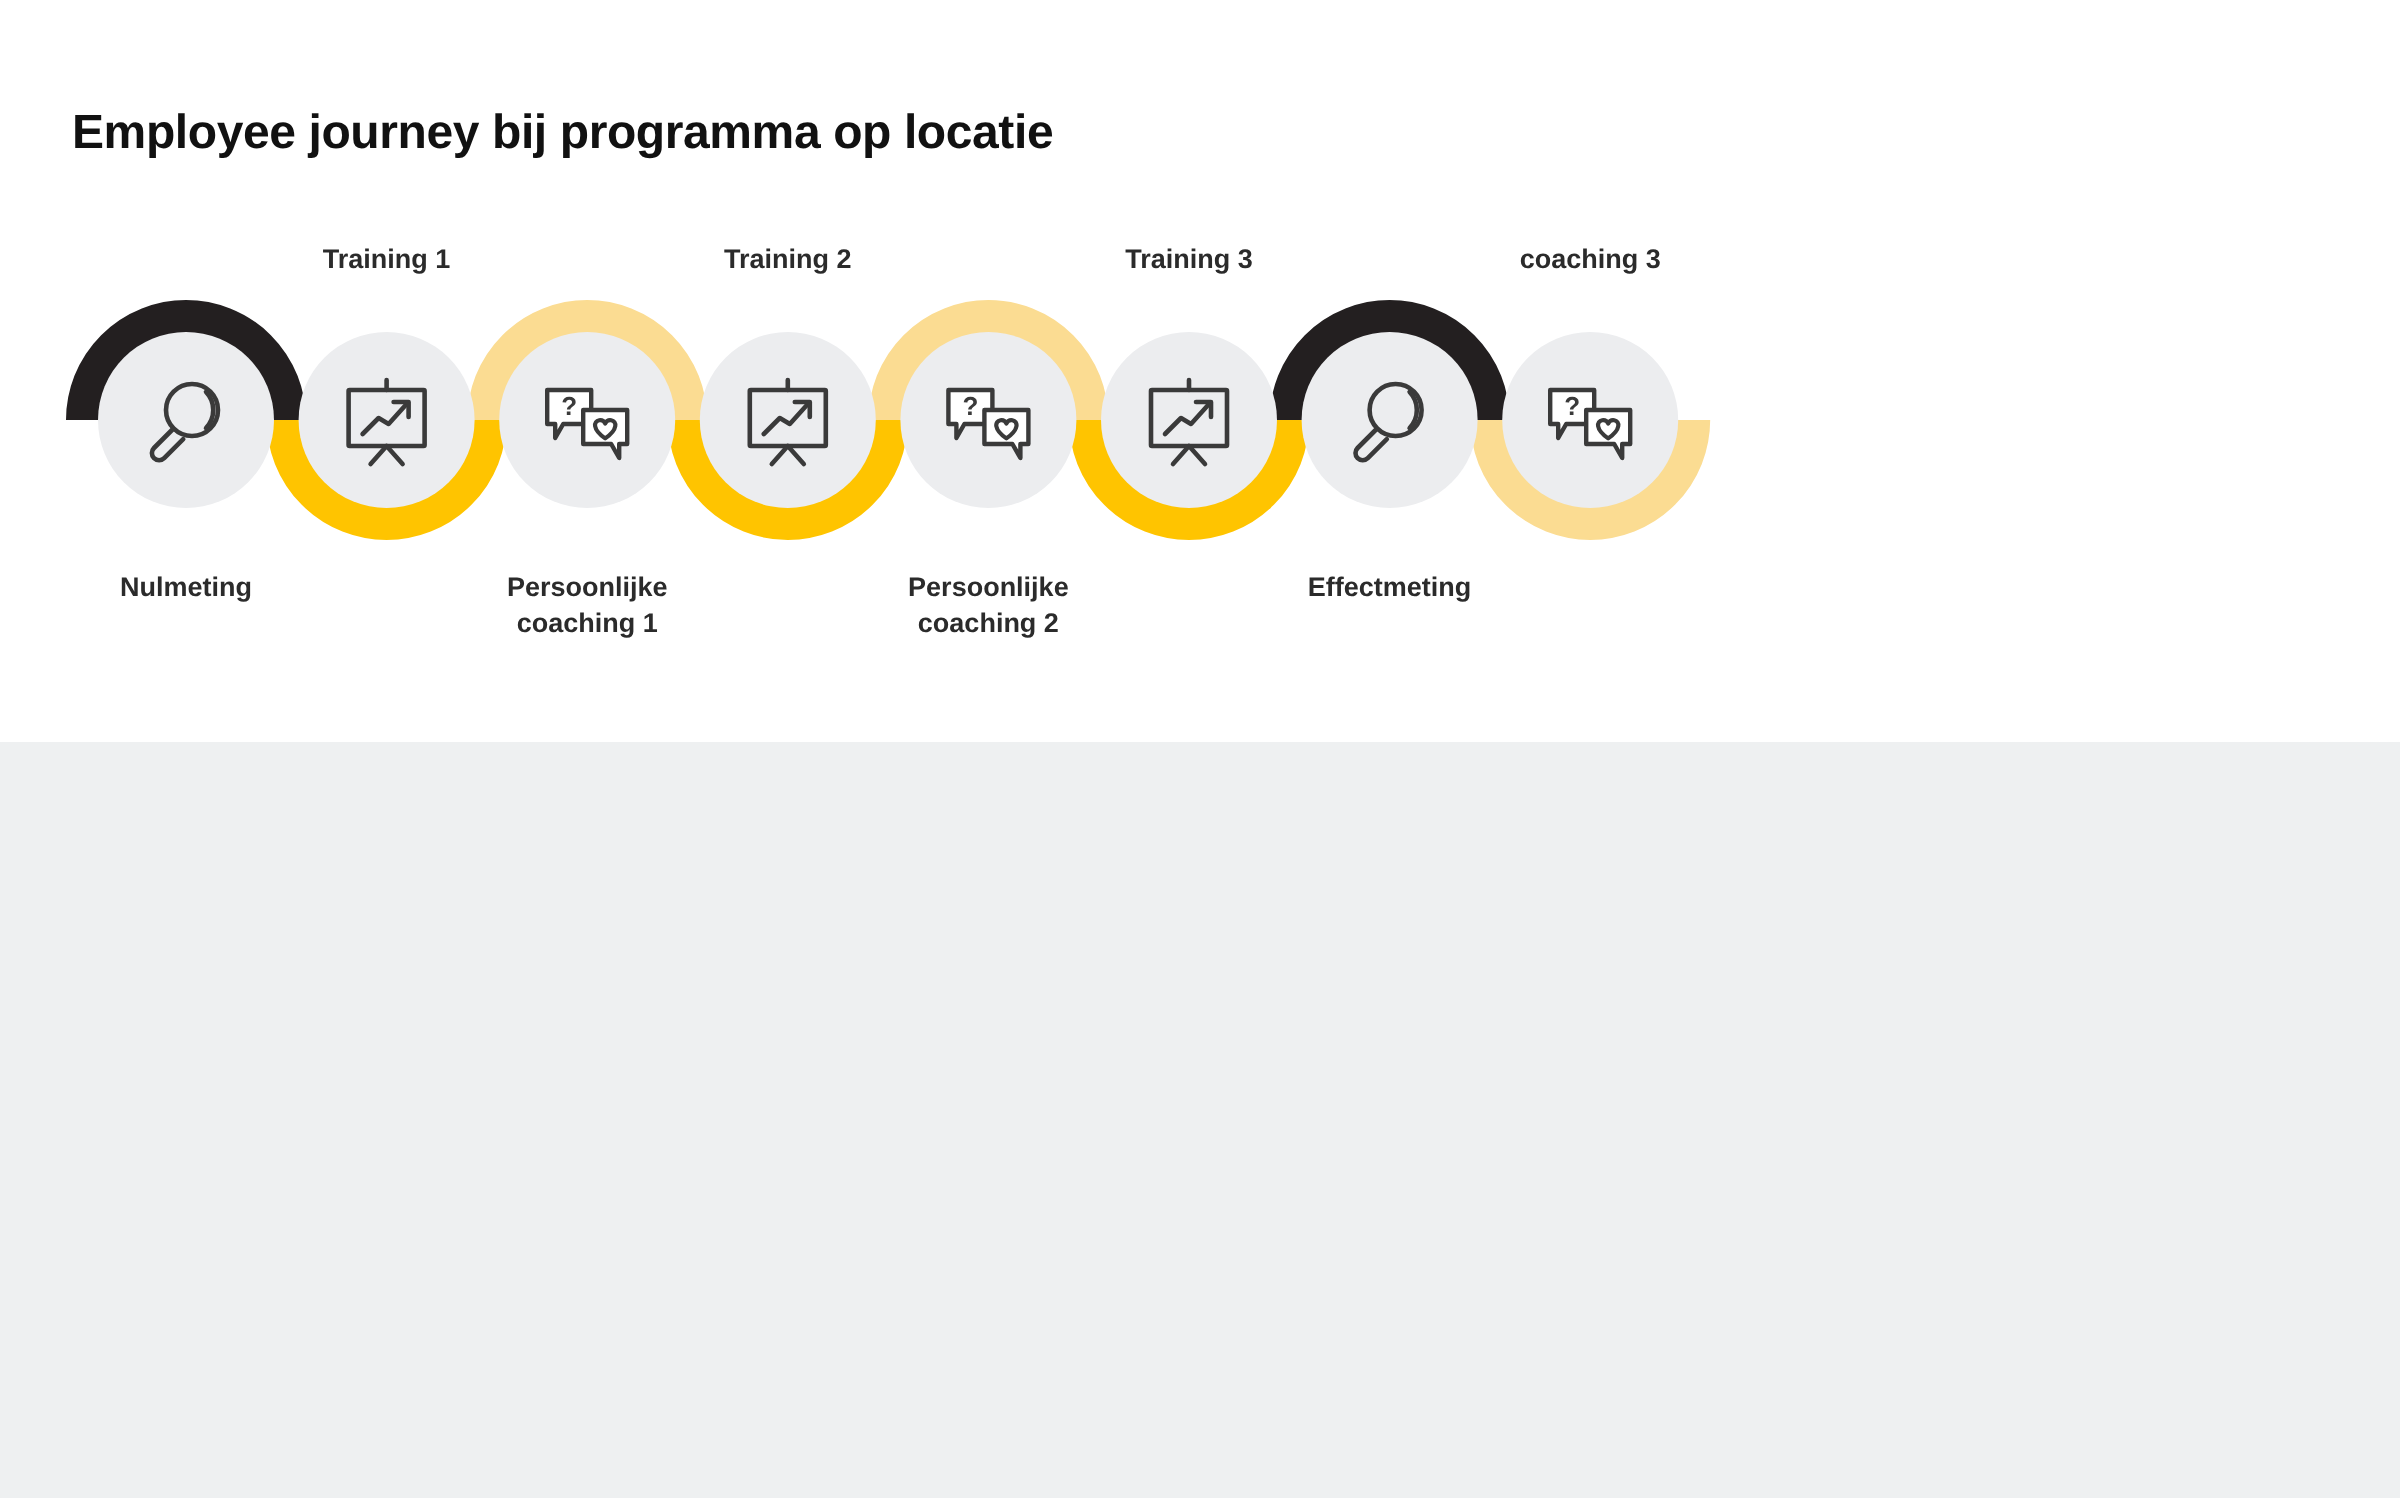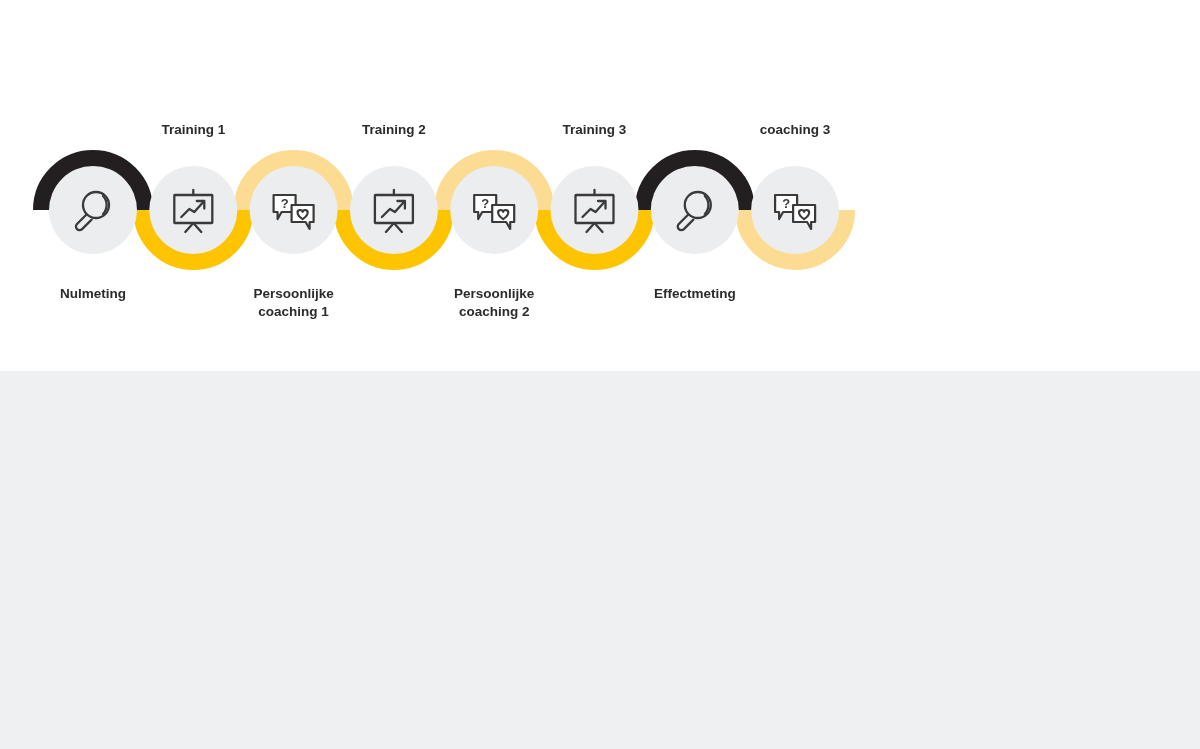--- a/index.html
+++ b/index.html
@@ -60,20 +60,21 @@
     fill: #2b2b2b;
   }
   .node-label tspan { font-weight: bold; }
 </style>
 </head>
 <body>
 
 <div class="page">
 
   <div class="section" id="section-onsite">
+    <h1 class="section-title" id="title-onsite">Employee journey bij programma op locatie</h1>
     <div class="journey" id="journey-onsite">
         <svg width="1200" height="230" viewBox="0 0 1200 230">
           <g>
             <path d="M 43 90 A 50 50 0 0 1 143 90" fill="none" stroke="#231F20" stroke-width="20"></path>
             <path d="M 143.3 90 A 50 50 0 0 0 243.3 90" fill="none" stroke="#FFC400" stroke-width="20"></path>
             <path d="M 243.60000000000002 90 A 50 50 0 0 1 343.6 90" fill="none" stroke="#FBDC92" stroke-width="20"></path>
             <path d="M 343.9 90 A 50 50 0 0 0 443.9 90" fill="none" stroke="#FFC400" stroke-width="20"></path>
             <path d="M 444.2 90 A 50 50 0 0 1 544.2 90" fill="none" stroke="#FBDC92" stroke-width="20"></path>
             <path d="M 544.5 90 A 50 50 0 0 0 644.5 90" fill="none" stroke="#FFC400" stroke-width="20"></path>
             <path d="M 644.8 90 A 50 50 0 0 1 744.8 90" fill="none" stroke="#231F20" stroke-width="20"></path>

